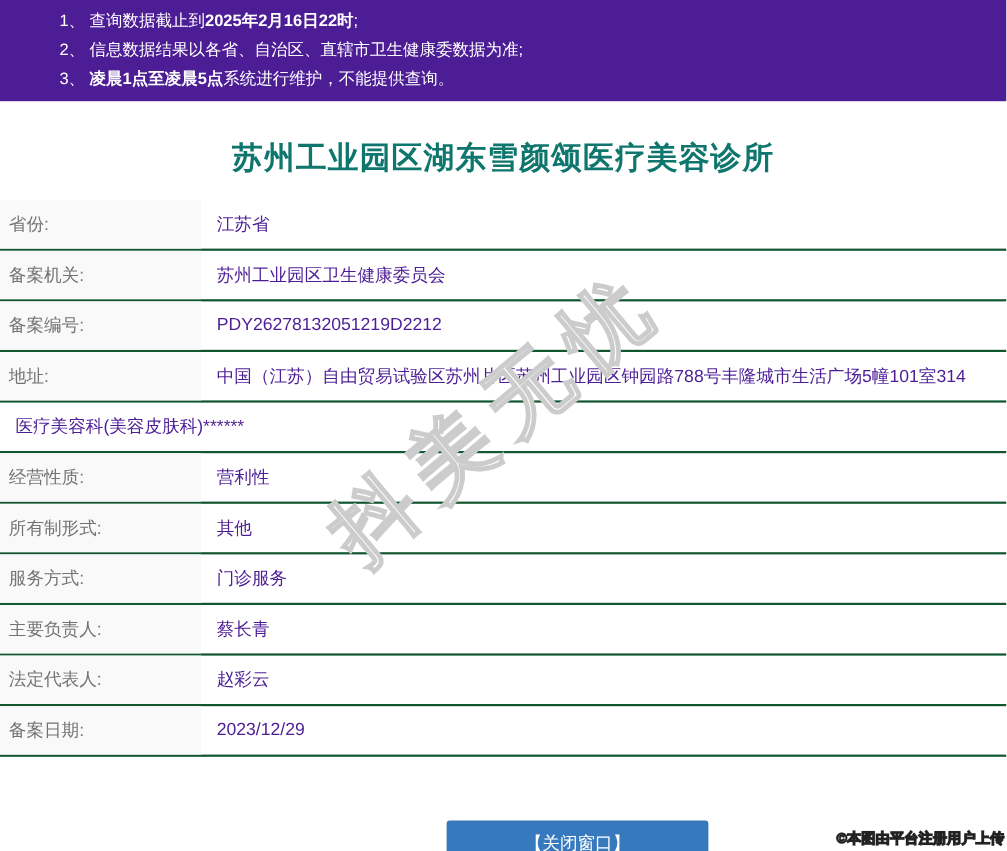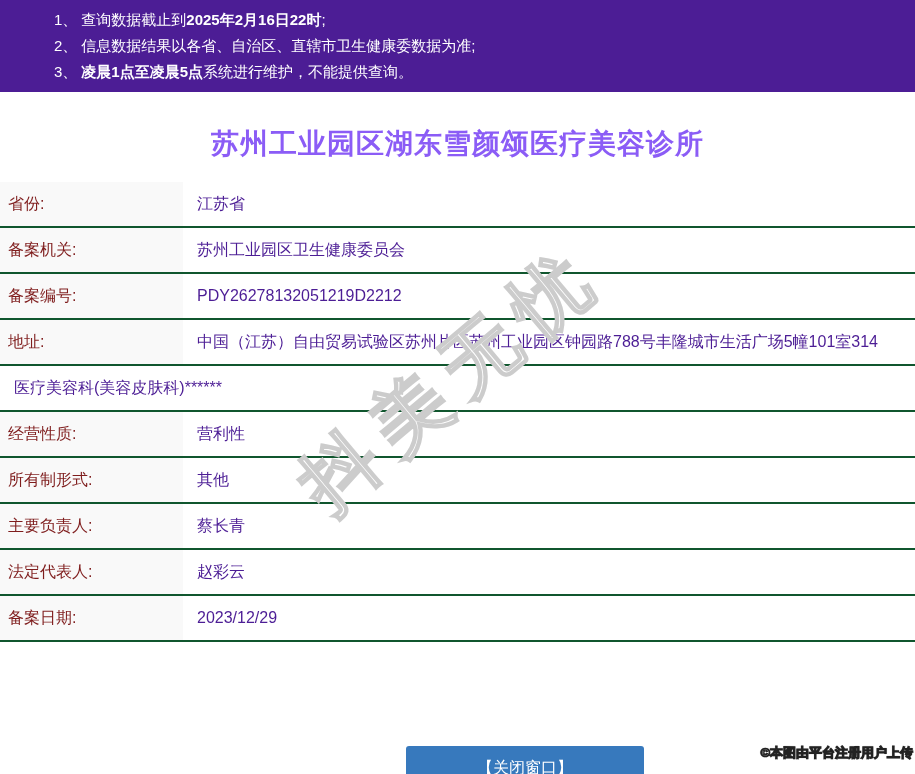--- a/index.html
+++ b/index.html
@@ -27,39 +27,39 @@
   .banner-line .num { padding-right: 4px; padding-left: 16px; }
   .banner-line .seg-bold { font-weight: bold; }
   
   .page-title {
     margin: 26px 0 0 0;
     height: 64px;
     line-height: 52px;
     text-align: center;
     font-size: 28px;
     font-weight: bold;
-    color: #8b5cf6;
+    color: #0f766e;
     letter-spacing: 1px;
   }
   
   .info-table { width: 915px; }
   .info-row {
     display: flex;
     height: 44px;
     border-bottom: 2px solid #10562e;
   }
   .info-label {
     width: 183px;
     box-sizing: border-box;
     background: #f9f9f9;
     padding-left: 8px;
     display: flex;
     align-items: center;
     font-size: 16px;
-    color: #7f1d1d;
+    color: #737373;
   }
   .info-value {
     flex: 1;
     box-sizing: border-box;
     padding-left: 14px;
     display: flex;
     align-items: center;
     font-size: 16px;
     color: #4c1d95;
     white-space: nowrap;
@@ -96,21 +96,21 @@
     text-align: center;
     padding-top: 2px;
     line-height: 24px;
     cursor: pointer;
     z-index: 6;
   }
   
   .credit {
     position: absolute;
     right: 2px;
-    bottom: 12px;
+    bottom: 3px;
     font-size: 13px;
     font-weight: bold;
     color: #ffffff;
     -webkit-text-stroke: 1px #222222;
     text-shadow: 0 0 1px #000;
     z-index: 7;
     margin-left: 44px;
   }
 </style>
 </head>
@@ -154,20 +154,24 @@
     </div>
     <div class="info-row">
       <div class="info-label">经营性质:</div>
       <div class="info-value">营利性</div>
     </div>
     <div class="info-row">
       <div class="info-label">所有制形式:</div>
       <div class="info-value">其他</div>
     </div>
     <div class="info-row">
+      <div class="info-label">服务方式:</div>
+      <div class="info-value">门诊服务</div>
+    </div>
+    <div class="info-row">
       <div class="info-label">主要负责人:</div>
       <div class="info-value">蔡长青</div>
     </div>
     <div class="info-row">
       <div class="info-label">法定代表人:</div>
       <div class="info-value">赵彩云</div>
     </div>
     <div class="info-row">
       <div class="info-label">备案日期:</div>
       <div class="info-value">2023/12/29</div>

